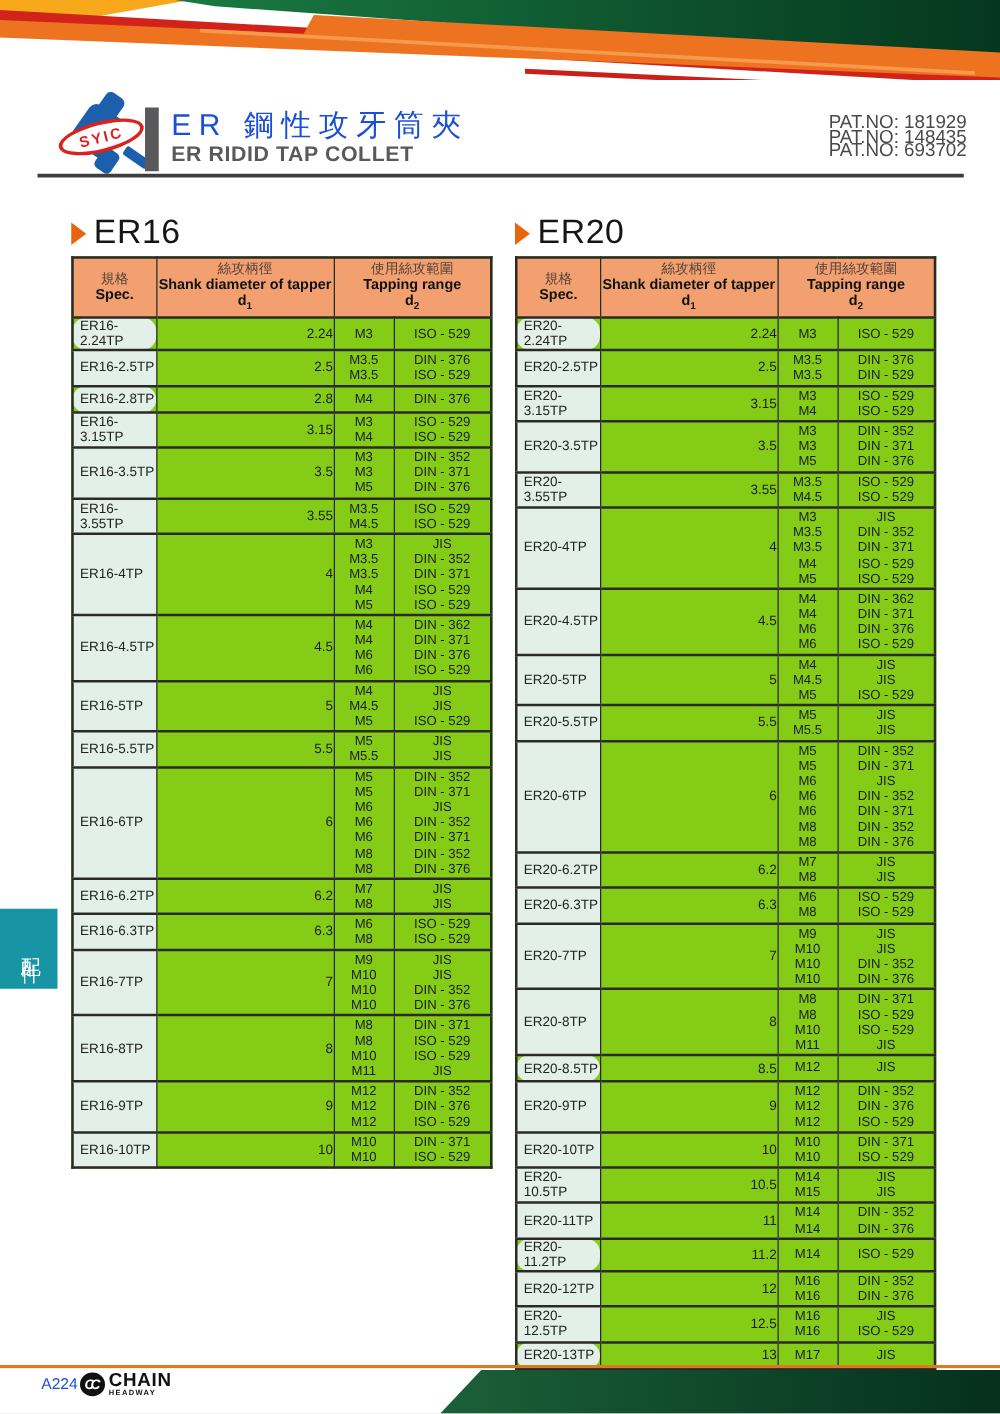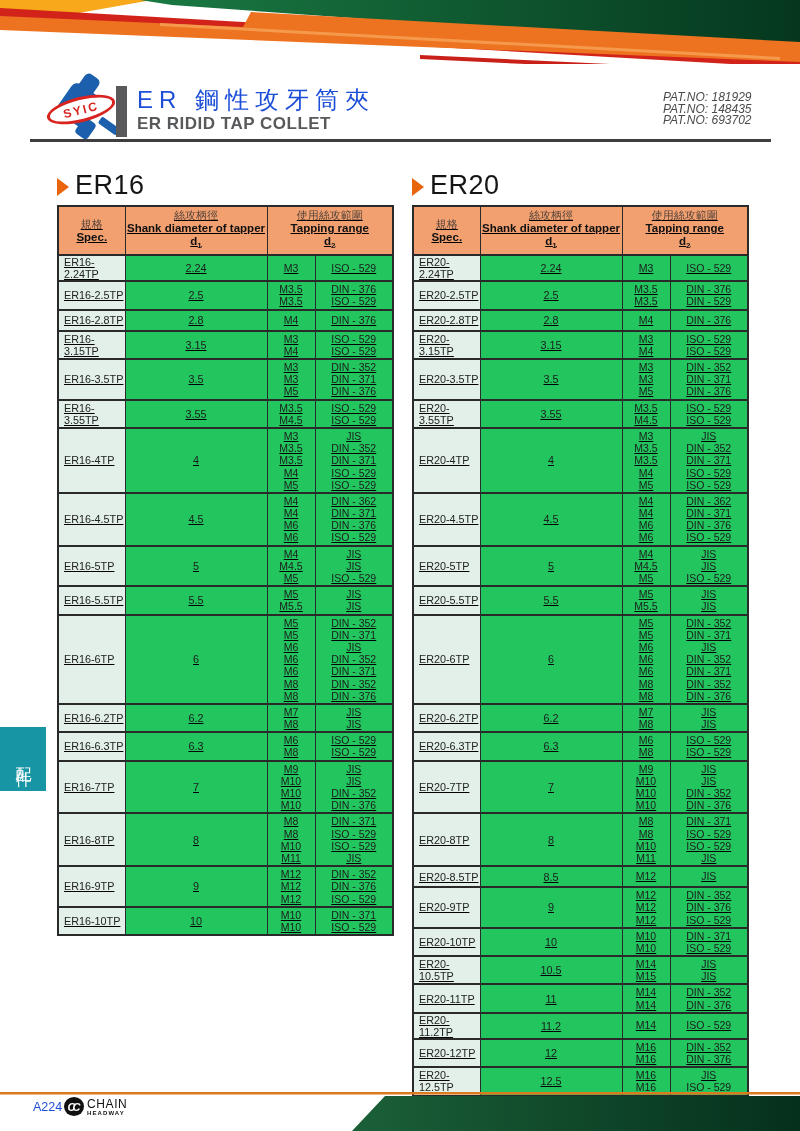--- a/index.html
+++ b/index.html
@@ -16,60 +16,60 @@
   .lb2 { left:14px; top:13px; width:34px; height:36px; border-radius:7px; transform:rotate(35deg); }
   .lb3 { left:30px; top:45px; width:15px; height:19px; border-radius:4px; transform:rotate(35deg); }
   .lb4 { left:50px; top:48px; width:22px; height:8px; border-radius:2px; transform:rotate(35deg); }
   .logo-ellipse { position:absolute; left:-2px; top:23px; width:70px; height:25px; background:#fff;
     border:3px solid #D8231F; border-radius:50%; transform:rotate(-14deg);
     display:flex; align-items:center; justify-content:center; }
   .logo-ellipse span { color:#D8231F; font-weight:bold; font-size:12px; letter-spacing:2px; }
   .title-bar { position:absolute; left:116px; top:86px; width:11px; height:51px; background:#59595B; }
   .title-zh { position:absolute; left:137px; top:84px; font-size:24px; color:#1d4ed8; letter-spacing:6px; font-weight:500; }
   .title-en { position:absolute; left:137px; top:114px; font-size:17px; font-weight:bold; color:#58595B; letter-spacing:0.5px; }
-  .patents { position:absolute; left:663px; top:92px; font-size:12px; color:#4a4a4a; line-height:11.5px;font-style:italic; }
+  .patents { position:absolute; left:663px; top:92px; font-size:15px; color:#4a4a4a; line-height:11.5px; }
   .header-rule { position:absolute; left:30px; top:139px; width:741px; height:2.5px; background:#3E3E40; }
 
   
   .section-title { position:absolute; top:170px; font-size:27px; color:#151515; letter-spacing:0.5px; }
   .arrow { position:absolute; top:178px; width:0; height:0;
     border-left:12px solid #E8650D; border-top:9px solid transparent; border-bottom:9px solid transparent; }
 
   
   .spec-table { position:absolute; top:205px; border-collapse:collapse; table-layout:fixed;
-    width:335px; border:2px solid #2A2A2A; background:#22c55e;text-decoration:underline; }
+    width:335px; border:2px solid #2A2A2A; background:#84cc16; }
   .spec-table th, .spec-table td { border:1px solid #2A2A2A; }
   .spec-table thead th { background:#F2A070; border-bottom:2px solid #2A2A2A; height:43px; padding:2px 0; text-align:center; vertical-align:middle; }
   .hz { display:block; font-size:11px; font-weight:normal; color:#55433A; line-height:13px; }
   .he { display:block; font-size:11.5px; font-weight:bold; color:#111; line-height:13px; }
   .he sub { font-size:8px; }
   .spec-table tbody td { border-top:2px solid #2A2A2A; vertical-align:middle; }
   td.c-spec { background:#E2F0E9; font-size:10.8px; color:#222; padding-left:5px; text-align:left; }
-  td.c-shank { text-align:center; font-size:10.8px; color:#1c1c1c; }
+  td.c-shank { text-align:right; font-size:10.8px; color:#1c1c1c; }
   td.c-size, td.c-std { padding:1px 0; }
   .tl { height:12.2px; line-height:12.2px; font-size:10.5px; text-align:center; color:#1c1c1c;
     white-space:nowrap; overflow:hidden; }
-  tr.single td { height:21px; }
+  tr.single td { height:21px;border-radius:11px; }
   tr.single .tl { height:17px; line-height:17px; }
 
   
   .side-tab { position:absolute; left:0; top:727px; width:46px; height:64px; background:#1795A4;
     display:flex; align-items:center; justify-content:center; }
   .side-tab span { writing-mode:vertical-rl; text-orientation:upright; color:#fff; font-size:16px;
     letter-spacing:5px; font-weight:500; }
 
   
   .footer-svg { position:absolute; left:0; top:1090px; }
   .page-code { position:absolute; left:33px; top:1100px; font-size:12.5px; color:#1d4ed8; }
   .brand { position:absolute; left:64px; top:1097px; display:flex; align-items:center; }
   .emblem { width:20px; height:19px; border-radius:50%; background:#101010; color:#fff;
     display:flex; align-items:center; justify-content:center;
     font-size:11px; font-weight:bold; font-style:italic; letter-spacing:-3px; padding-right:3px; }
   .brand-text { margin-left:3px; line-height:1; }
-  .b1 { font-size:12px; font-weight:normal; color:#111; letter-spacing:0.6px; }
+  .b1 { font-size:15px; font-weight:bold; color:#111; letter-spacing:0.6px; }
   .b2 { font-size:6px; font-weight:bold; color:#111; letter-spacing:1.1px; }
 </style>
 </head>
 <body>
 
 <div id="page">
 
   <svg class="banner" width="800" height="64" viewBox="0 0 800 64">
     <defs>
       <linearGradient id="gGreen" x1="0" y1="0" x2="1" y2="0">
@@ -412,30 +412,20 @@
           <td class="c-shank">2.5</td>
           <td class="c-size">
             <div class="tl">M3.5</div>
             <div class="tl">M3.5</div>
           </td>
           <td class="c-std">
             <div class="tl">DIN - 376</div>
             <div class="tl">DIN - 529</div>
           </td>
         </tr>
-        <tr class="single">
-          <td class="c-spec">ER20-2.8TP</td>
-          <td class="c-shank">2.8</td>
-          <td class="c-size">
-            <div class="tl">M4</div>
-          </td>
-          <td class="c-std">
-            <div class="tl">DIN - 376</div>
-          </td>
-        </tr>
         <tr>
           <td class="c-spec">ER20-3.15TP</td>
           <td class="c-shank">3.15</td>
           <td class="c-size">
             <div class="tl">M3</div>
             <div class="tl">M4</div>
           </td>
           <td class="c-std">
             <div class="tl">ISO - 529</div>
             <div class="tl">ISO - 529</div>

